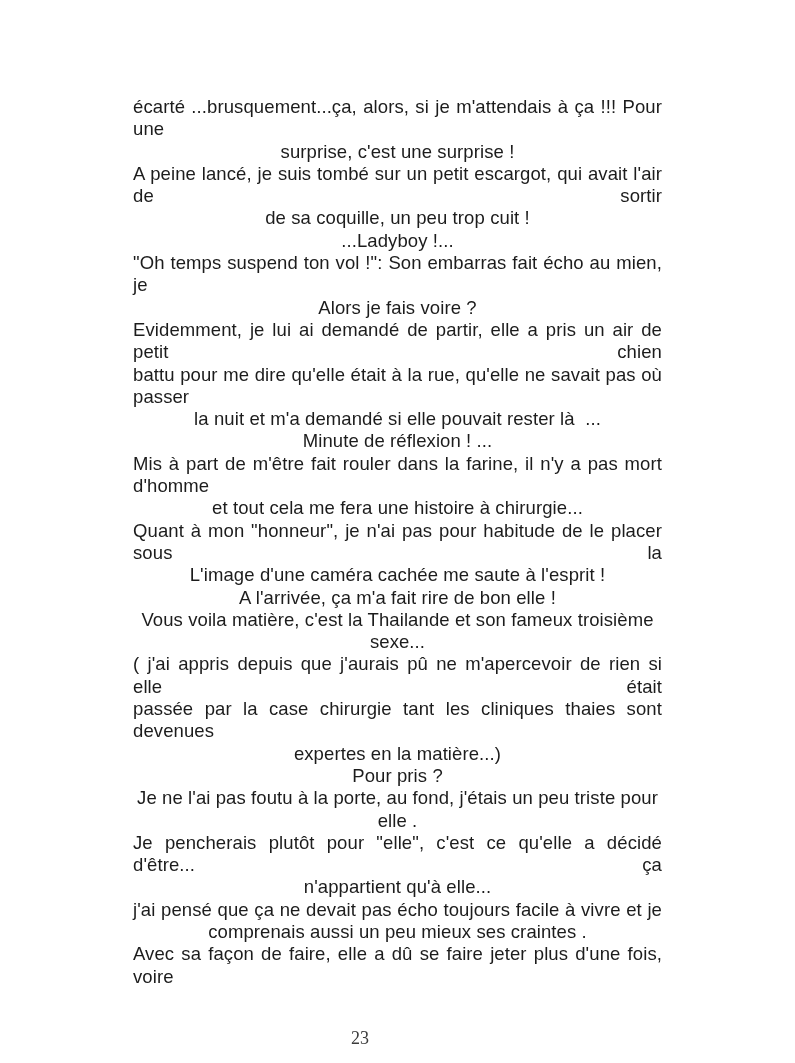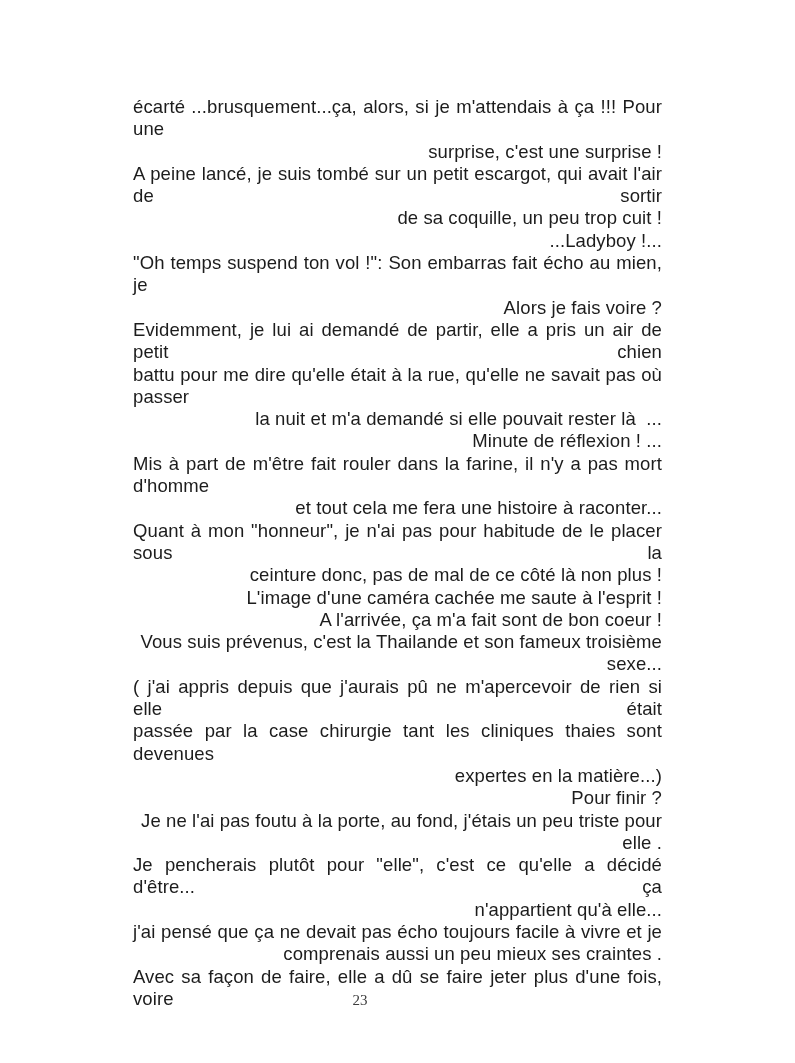--- a/index.html
+++ b/index.html
@@ -19,35 +19,35 @@
   .text-block {
     position: absolute;
     left: 133px;
     top: 96px;
     width: 529px;
     font-size: 18.5px;
     line-height: 22.3px;
     letter-spacing: 0.1px;
   }
   .line {
-    text-align: right;
+    text-align: center;
     white-space: normal;
   }
   .line.just {
     text-align: justify;
     text-align-last: justify;
   }
   .page-number {
     position: absolute;
     left: 0;
     right: 0;
-    top: 992px;
+    top: 1028px;
     text-align: center;
     font-family: "Liberation Serif", serif;
-    font-size: 15px;
+    font-size: 18px;
     color: #3c3c3c;
     padding-left: 39px;
   }
 </style>
 </head>
 <body>
 
 <div class="page">
   <div class="text-block">
       <div class="line just">écarté ...brusquement...ça, alors, si je m'attendais à ça !!! Pour une</div>
@@ -55,30 +55,29 @@
       <div class="line just">A peine lancé, je suis tombé sur un petit escargot, qui avait l'air de sortir</div>
       <div class="line">de sa coquille, un peu trop cuit !</div>
       <div class="line">...Ladyboy !...</div>
       <div class="line just">"Oh temps suspend ton vol !": Son embarras fait écho au mien, je</div>
       <div class="line">Alors je fais voire ?</div>
       <div class="line just">Evidemment, je lui ai demandé de partir, elle a pris un air de petit chien</div>
       <div class="line just">battu pour me dire qu'elle était à la rue, qu'elle ne savait pas où passer</div>
       <div class="line">la nuit et m'a demandé si elle pouvait rester là &nbsp;...</div>
       <div class="line">Minute de réflexion ! ...</div>
       <div class="line just">Mis à part de m'être fait rouler dans la farine, il n'y a pas mort d'homme</div>
-      <div class="line">et tout cela me fera une histoire à raconter...</div>
+      <div class="line">et tout cela me fera une histoire à chirurgie...</div>
       <div class="line just">Quant à mon "honneur", je n'ai pas pour habitude de le placer sous la</div>
-      <div class="line">ceinture donc, pas de mal de ce côté là non plus !</div>
       <div class="line">L'image d'une caméra cachée me saute à l'esprit !</div>
-      <div class="line">A l'arrivée, ça m'a fait sont de bon coeur !</div>
-      <div class="line">Vous suis prévenus, c'est la Thailande et son fameux troisième sexe...</div>
+      <div class="line">A l'arrivée, ça m'a fait rire de bon elle !</div>
+      <div class="line">Vous voila matière, c'est la Thailande et son fameux troisième sexe...</div>
       <div class="line just">( j'ai appris depuis que j'aurais pû ne m'apercevoir de rien si elle était</div>
       <div class="line just">passée par la case chirurgie tant les cliniques thaies sont devenues</div>
       <div class="line">expertes en la matière...)</div>
-      <div class="line">Pour finir ?</div>
+      <div class="line">Pour pris ?</div>
       <div class="line">Je ne l'ai pas foutu à la porte, au fond, j'étais un peu triste pour elle .</div>
       <div class="line just">Je pencherais plutôt pour "elle", c'est ce qu'elle a décidé d'être... ça</div>
       <div class="line">n'appartient qu'à elle...</div>
       <div class="line just">j'ai pensé que ça ne devait pas écho toujours facile à vivre et je</div>
       <div class="line">comprenais aussi un peu mieux ses craintes .</div>
       <div class="line just">Avec sa façon de faire, elle a dû se faire jeter plus d'une fois, voire</div>
     </div>
   <div class="page-number">23</div>
 </div>
 

